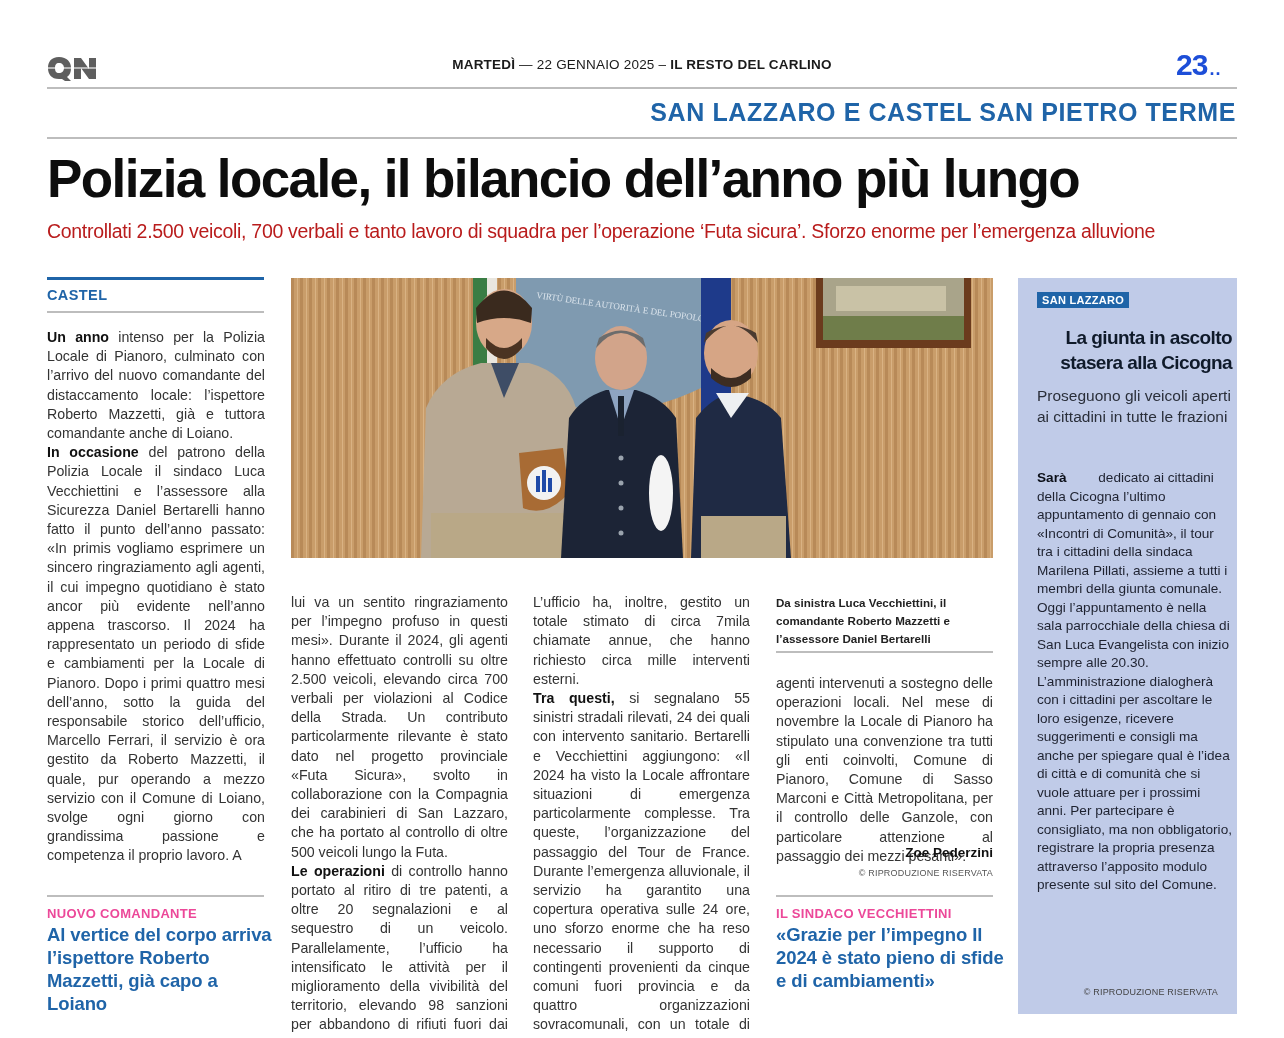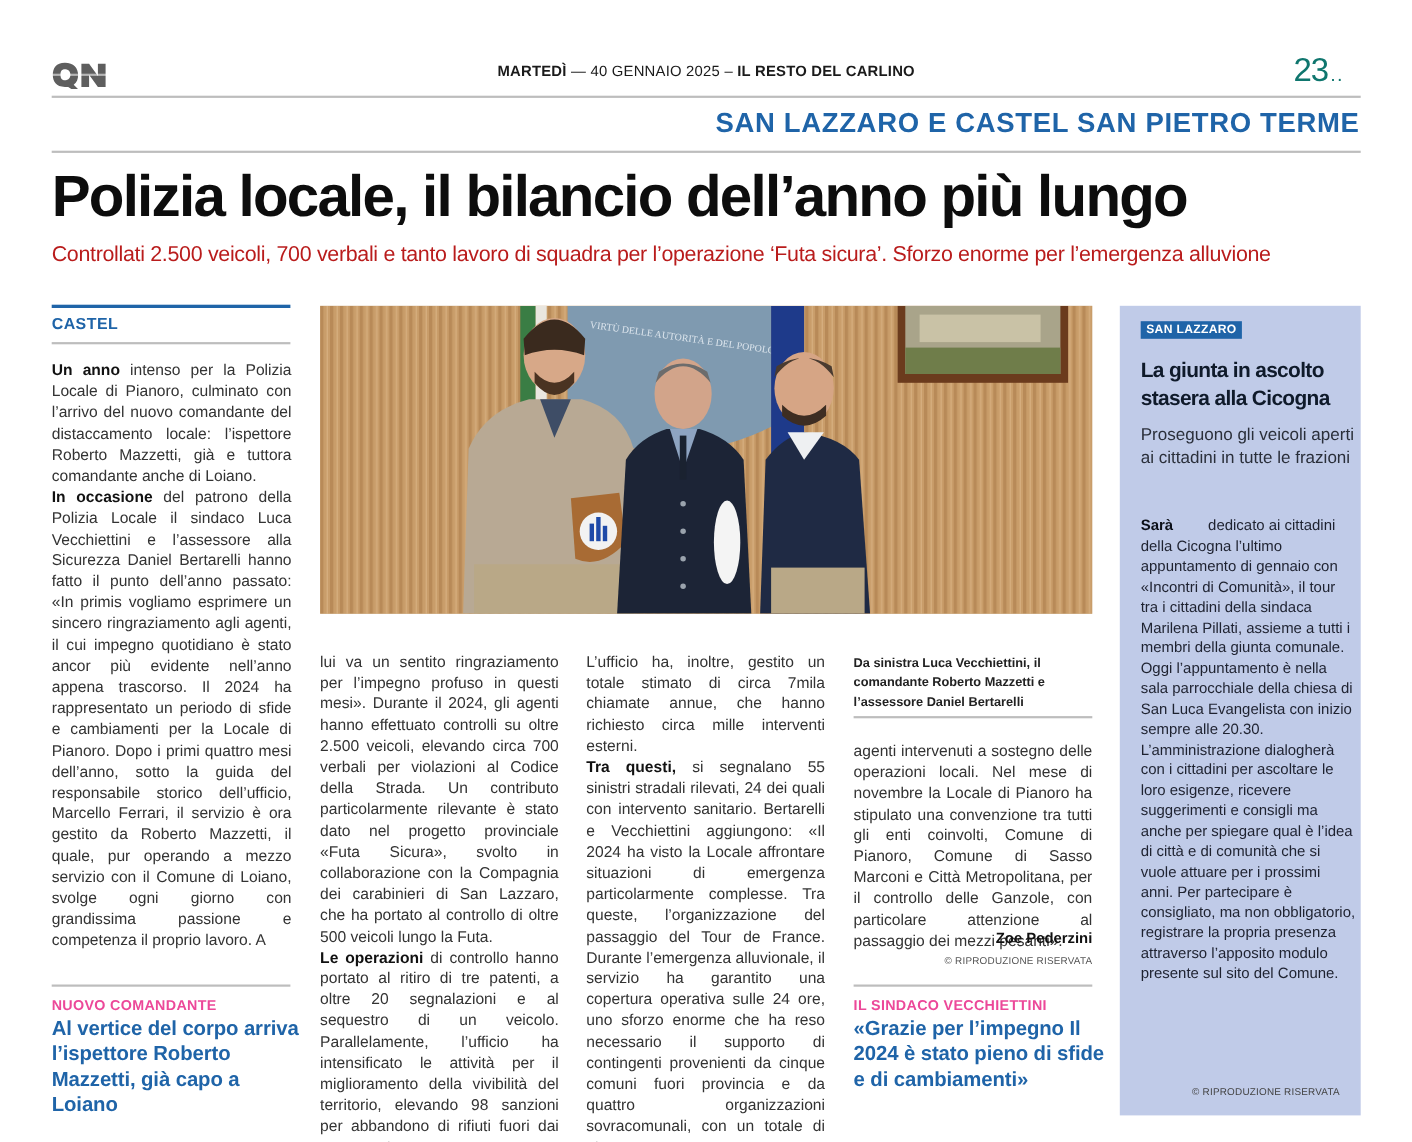--- a/index.html
+++ b/index.html
@@ -5,21 +5,21 @@
   * { box-sizing: border-box; margin: 0; padding: 0; }
   html, body { width: 1284px; height: 1038px; background: #ffffff; overflow: hidden; }
   body { font-family: "Liberation Sans", sans-serif; color: #2a2a2a; position: relative; }
 
   .abs { position: absolute; }
 
   
   #logo { left: 47px; top: 55px; width: 52px; height: 26px; }
   #masthead { left: 0; width: 1284px; top: 57px; text-align: center; font-size: 13.5px; color: #1a1a1a; letter-spacing: 0.2px; }
   #masthead b { font-weight: 700; }
-  #page-num { left: 1176px; top: 48px; font-size: 30px; font-weight: 400; color: #0f766e; letter-spacing: -1px; }
+  #page-num { left: 1176px; top: 48px; font-size: 30px; font-weight: 700; color: #1d4ed8; letter-spacing: -1px; }
   #page-num .dots { font-size: 18px; letter-spacing: 1px; margin-left: 2px; }
   #rule-top { left: 47px; top: 87px; width: 1190px; height: 2px; background: #bdbdbd; }
   #section-title { right: 48px; top: 98px; font-size: 25px; font-weight: 700; color: #1f64a8; letter-spacing: 0.6px; }
   #rule-section { left: 47px; top: 137px; width: 1190px; height: 2px; background: #bdbdbd; }
   #headline { left: 47px; top: 146px; width: 1195px; font-size: 53px; font-weight: 700; color: #0d0d0d; letter-spacing: -1.6px; line-height: 66px; white-space: nowrap; }
   #subheadline { left: 47px; top: 220px; font-size: 19.5px; color: #b91c1c; letter-spacing: -0.3px; white-space: nowrap; text-align: center; }
 
   
   #col1-rule-top { left: 47px; top: 277px; width: 217px; height: 3px; background: #1f64a8; }
   #col1-kicker { left: 47px; top: 287px; font-size: 14.5px; font-weight: 700; color: #1f64a8; letter-spacing: 0.4px; }
@@ -47,21 +47,21 @@
   #col4-text { left: 776px; top: 674px; width: 217px; }
   #byline { left: 776px; top: 845px; width: 217px; text-align: right; font-size: 13.5px; font-weight: 700; color: #111; }
   #copyright-1 { left: 776px; top: 868px; width: 217px; text-align: right; font-size: 9px; color: #555; letter-spacing: 0.2px; }
   #col4-rule-2 { left: 776px; top: 895px; width: 217px; height: 2px; background: #bdbdbd; }
   #col4-subkicker { left: 776px; top: 906px; }
   #col4-subhead { left: 776px; top: 923px; width: 230px; }
 
   
   #sidebar { left: 1018px; top: 278px; width: 219px; height: 736px; background: #c0cbe8; }
   #sb-tag { left: 1037px; top: 292px; background: #1f64a8; color: #fff; font-size: 11px; font-weight: 700; padding: 2px 5px 2px 5px; letter-spacing: 0.3px; }
-  #sb-title { left: 1037px; top: 325px; width: 195px; font-size: 19px; font-weight: 700; color: #0f1a2a; line-height: 25px; letter-spacing: -0.6px; }
+  #sb-title { left: 1037px; top: 325px; width: 195px; font-size: 19px; font-weight: 700; color: #0f1a2a; line-height: 25px; letter-spacing: -0.6px; text-align: right; }
   #sb-deck { left: 1037px; top: 386px; width: 195px; font-size: 15.5px; color: #2a2f3a; line-height: 20.5px; }
   #sb-text { left: 1037px; top: 469px; width: 195px; font-size: 13.6px; line-height: 18.5px; color: #1e2230; font-weight: 700; }
   #sb-text .lead { color: #0b0f18; }
   #sb-text span.plain { font-weight: 400; margin-left: 28px; }
   #copyright-2 { left: 1037px; top: 987px; width: 181px; text-align: right; font-size: 9px; color: #444; letter-spacing: 0.2px; }
 </style>
 </head>
 <body>
 
 <div id="logo" class="abs">
@@ -70,21 +70,21 @@
       <path d="M12 2 C4 2 1 7 1 13 C1 19 4 24 12 24 L15 24 L18 26 L24 26 L20 22 C23 20 24 17 24 13 C24 7 20 2 12 2 Z M12 8 C15 8 17 10 17 13 C17 16 15 18 12 18 C9 18 8 16 8 13 C8 10 9 8 12 8 Z"></path>
       <path d="M27 3 L34 3 L42 14 L42 3 L49 3 L49 24 L42 24 L34 13 L34 24 L27 24 Z"></path>
     </g>
     <rect x="0" y="12" width="52" height="2" fill="#ffffff" opacity="0.55"></rect>
   </svg>
 </div>
 
 <div id="masthead" class="abs">
   <b>MARTEDÌ</b>
   <span>—</span>
-  <span>40 GENNAIO 2025</span>
+  <span>22 GENNAIO 2025</span>
   <span>–</span>
   <b>IL RESTO DEL CARLINO</b>
 </div>
 
 <div id="page-num" class="abs">
   <span>23</span><span class="dots">..</span>
 </div>
 
 <div id="rule-top" class="abs"></div>
 <div id="section-title" class="abs">SAN LAZZARO E CASTEL SAN PIETRO TERME</div>

